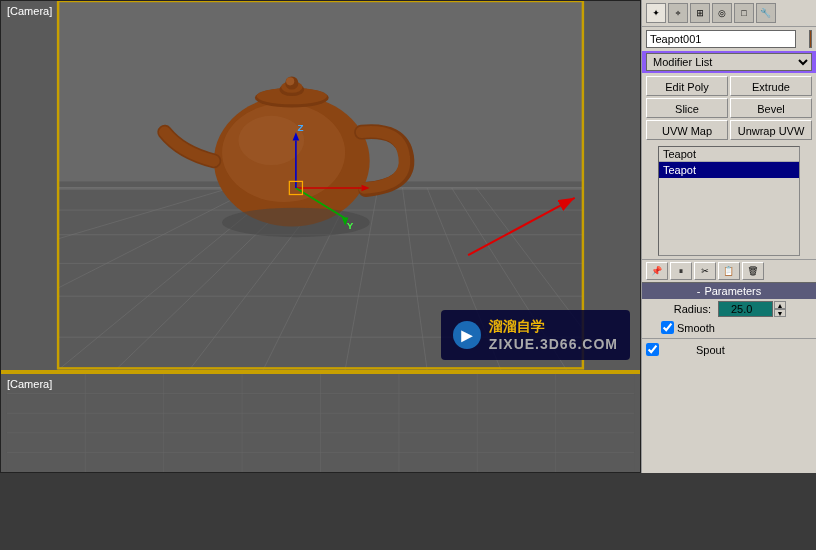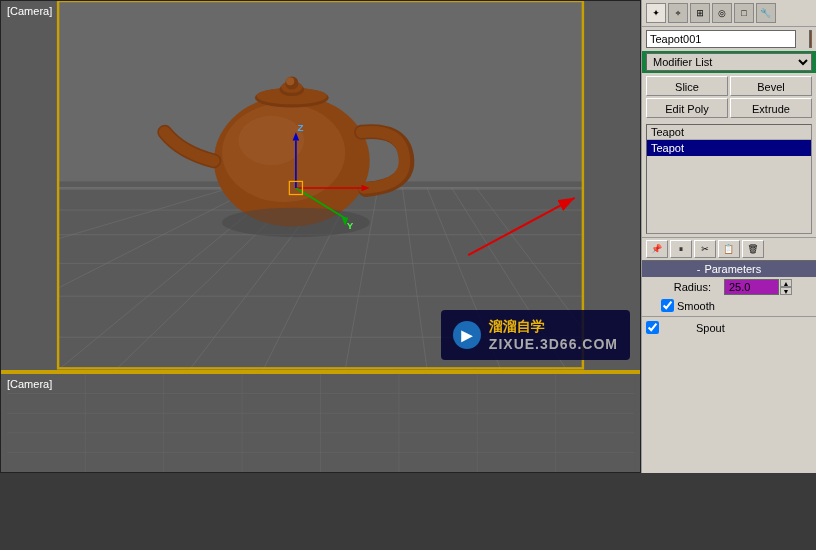--- a/index.html
+++ b/index.html
@@ -32,45 +32,45 @@
     .toolbar-icons { display: flex; align-items: center; background: #d4d0c8; padding: 3px 4px; border-bottom: 1px solid #999; gap: 2px; }
     .toolbar-icon { width: 20px; height: 20px; background: #c0bdb5; border: 1px solid #888; display: flex; align-items: center; justify-content: center; font-size: 9px; cursor: pointer; }
     .toolbar-icon.active { background: #e8e4dc; }
 
     
     .object-name-row { display: flex; align-items: center; padding: 3px 4px; background: #d4d0c8; gap: 13px; }
     .object-name-input { flex: 1; height: 18px; background: #fff; border: 1px solid #666; padding: 1px 3px; font-size: 11px; }
     .color-swatch { width: 18px; height: 18px; background: #8b4513; border: 1px solid #666; cursor: pointer; }
 
     
-    .modifier-list-row { display: flex; align-items: center; padding: 2px 4px; background: #15803d; }
+    .modifier-list-row { display: flex; align-items: center; padding: 2px 4px; background: #8b5cf6; }
     .modifier-list-select { flex: 1; height: 18px; background: #d4d0c8; border: 1px solid #666; font-size: 11px; padding: 0 2px; }
 
     
     .modifier-buttons { padding: 3px 4px; display: flex; flex-direction: column; gap: 2px; }
     .btn-row { display: flex; gap: 2px; }
     .mod-btn { flex: 1; height: 20px; background: #d4d0c8; border: 1px solid #888; border-top-color: #fff; border-left-color: #fff; font-size: 11px; cursor: pointer; text-align: center; line-height: 20px; color: #000; }
 
     
-    .stack-area { margin: 3px 4px; background: #d4d0c8; border: 1px solid #888; border-top-color: #666; border-left-color: #666; height: 110px; }
+    .stack-area { margin: 3px 16px; background: #d4d0c8; border: 1px solid #888; border-top-color: #666; border-left-color: #666; height: 110px; }
     .stack-header { background: #d4d0c8; padding: 1px 4px; font-size: 11px; color: #000; border-bottom: 1px solid #aaa; }
     .stack-item { padding: 2px 4px; font-size: 11px; color: #000; cursor: pointer; }
     .stack-item.selected { background: #000080; color: #fff; }
 
     
     .stack-toolbar { display: flex; align-items: center; padding: 2px 4px; gap: 2px; border-top: 1px solid #999; }
     .stack-btn { width: 22px; height: 18px; background: #d4d0c8; border: 1px solid #888; border-top-color: #fff; border-left-color: #fff; font-size: 9px; cursor: pointer; display: flex; align-items: center; justify-content: center; }
 
     
     .params-section { flex: 1; border-top: 1px solid #666; }
     .params-header { background: #5a5a7a; color: #fff; font-size: 11px; padding: 2px 4px; display: flex; align-items: center; justify-content: center; }
     .params-header-minus { margin-right: 4px; color: #fff; font-size: 11px; }
     .param-row { display: flex; align-items: center; padding: 2px 4px; }
-    .param-label { width: 65px; text-align: right; font-size: 11px; color: #000; margin-right: 13px; }
-    .param-input { width: 55px; height: 16px; background: #a21caf; border: 1px solid #666; font-size: 11px; padding: 0 4px; }
+    .param-label { width: 65px; text-align: right; font-size: 11px; color: #000; margin-right: 7px; }
+    .param-input { width: 55px; height: 16px; background: #0f766e; border: 1px solid #666; font-size: 11px; padding: 0 12px; }
     .param-spinner { display: flex; flex-direction: column; margin-left: 1px; }
     .spin-btn { width: 12px; height: 8px; background: #d4d0c8; border: 1px solid #888; font-size: 7px; cursor: pointer; display: flex; align-items: center; justify-content: center; line-height: 1; }
 
     .smooth-row { display: flex; align-items: center; padding: 2px 19px; }
     .smooth-check { margin-right: 3px; }
 
     
     .spout-row { display: flex; align-items: center; padding: 2px 4px; gap: 34px; }
 
     
@@ -212,26 +212,30 @@
     </div>
 
     <div class="modifier-list-row">
       <select class="modifier-list-select">
         <option>Modifier List</option>
       </select>
     </div>
 
     <div class="modifier-buttons">
       <div class="btn-row">
+        <div class="mod-btn">Edit Poly</div>
+        <div class="mod-btn">Extrude</div>
+      </div>
+      <div class="btn-row">
         <div class="mod-btn">Slice</div>
         <div class="mod-btn">Bevel</div>
       </div>
       <div class="btn-row">
-        <div class="mod-btn">Edit Poly</div>
-        <div class="mod-btn">Extrude</div>
+        <div class="mod-btn">UVW Map</div>
+        <div class="mod-btn">Unwrap UVW</div>
       </div>
     </div>
 
     <div class="stack-area">
       <div class="stack-header">Teapot</div>
       <div class="stack-item selected">Teapot</div>
     </div>
 
     <div class="stack-toolbar">
       <div class="stack-btn">📌</div>

